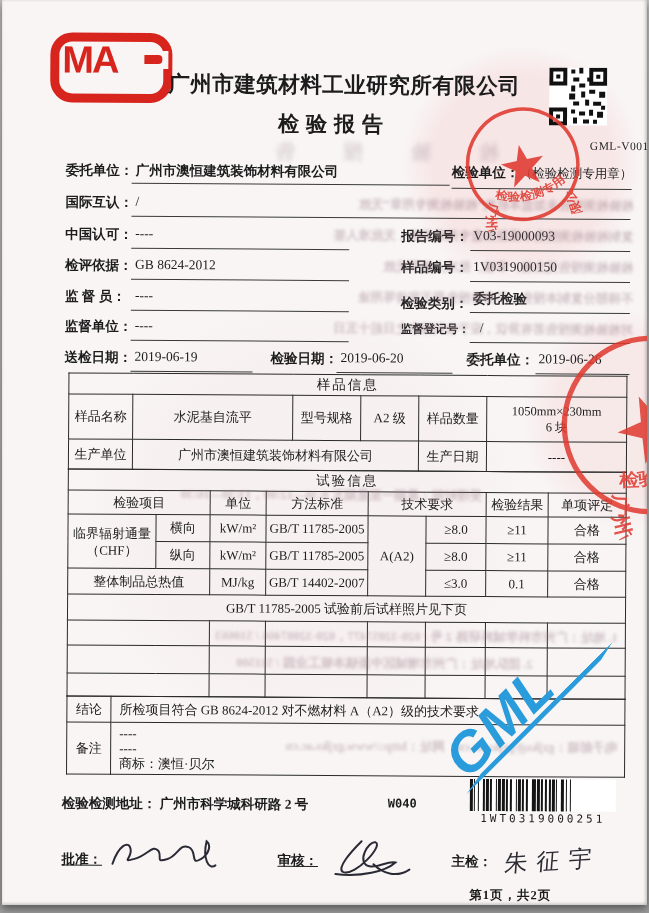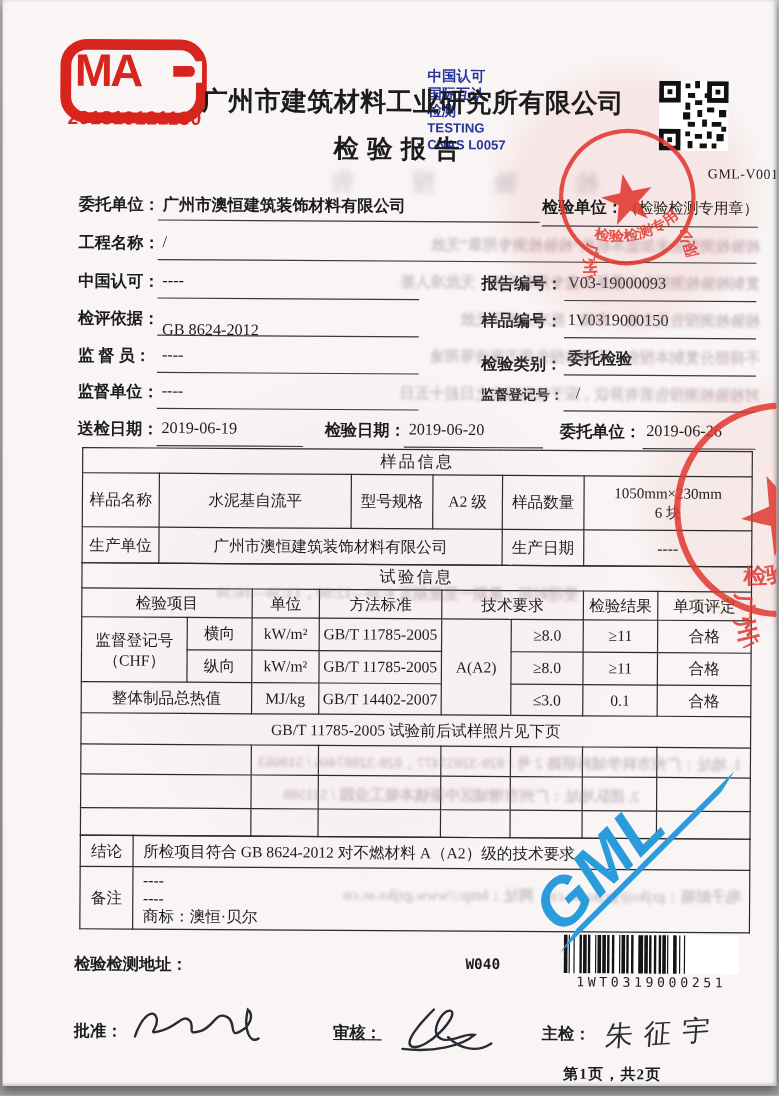--- a/index.html
+++ b/index.html
@@ -83,32 +83,24 @@
   <div class="bleed" style="left:150px;top:487px;width:330px;z-index:2;">受理时间：星期一至星期五 8:30—12:00，13:30—16:30</div>
   <div class="bleed" style="left:72px;top:628px;width:545px;z-index:2;">1. 地址：广州市科学城科研路 2 号 / 020-32057477，020-32007466 / 510663</div>
   <div class="bleed" style="left:72px;top:655px;width:460px;z-index:2;">2. 团队地址：广州市增城区中新镇本银工业园 / 511500</div>
   <div class="bleed" style="left:72px;top:738px;width:545px;z-index:2;">电子邮箱：gzjks@gzjks.ac.cn　网址：http://www.gzjks.ac.cn</div>
 
   <div class="abs cma">
     <div class="cma-ring"></div>
     <div class="cma-gap"></div>
     <div class="cma-hook"></div>
     <div class="cma-ma">MA</div>
-    <div class="cma-num">201819121130</div>
   </div>
 
 
 
-  <div class="abs cnas-col">
-    <div>中国认可</div>
-    <div>国际互认</div>
-    <div>检测</div>
-    <div class="en">TESTING</div>
-    <div class="en">CNAS L0057</div>
-  </div>
 
   <div class="abs company">广州市建筑材料工业研究所有限公司</div>
   <div class="abs doctitle">检验报告</div>
 
   <svg class="abs qr" viewBox="0 0 29 29">
     <rect x="0" y="0" width="29" height="29" fill="#fff"></rect>
     <g fill="#111">
       <rect x="0" y="0" width="9" height="9"></rect>
           <rect x="20" y="0" width="9" height="9"></rect>
           <rect x="0" y="20" width="9" height="9"></rect>
@@ -166,33 +158,33 @@
     <text font-size="11.5" fill="#e0392f" font-weight="bold"><textPath href="#arcD" startOffset="4" textLength="90" lengthAdjust="spacingAndGlyphs">检验检测专用章</textPath></text>
   </svg>
 
   <span class="abs lab" style="left:62px;top:163px;">委托单位：</span>
   <span class="abs val" style="left:132px;top:163px;font-weight:bold;">广州市澳恒建筑装饰材料有限公司</span>
   <div class="uline" style="left:128px;top:183px;width:318px;"></div>
   <span class="abs lab" style="left:448px;top:163px;">检验单位：</span>
   <span class="abs val" style="left:516px;top:164px;font-size:12.5px;">（检验检测专用章）</span>
   <div class="uline" style="left:448px;top:186px;width:180px;"></div>
 
-  <span class="abs lab" style="left:62px;top:195px;">工程名称：</span>
+  <span class="abs lab" style="left:62px;top:195px;">国际互认：</span>
   <span class="abs val" style="left:132px;top:195px;">/</span>
   <div class="uline" style="left:128px;top:216px;width:499px;"></div>
 
   <span class="abs lab" style="left:62px;top:227px;">中国认可：</span>
   <span class="abs val" style="left:132px;top:227px;">----</span>
   <div class="uline" style="left:128px;top:248px;width:218px;"></div>
   <span class="abs lab" style="left:398px;top:227px;">报告编号：</span>
   <span class="abs val" style="left:470px;top:227px;">V03-19000093</span>
   <div class="uline" style="left:467px;top:248px;width:160px;"></div>
 
   <span class="abs lab" style="left:62px;top:258px;">检评依据：</span>
-  <span class="abs val" style="left:132px;top:268px;">GB 8624-2012</span>
+  <span class="abs val" style="left:132px;top:258px;">GB 8624-2012</span>
   <div class="uline" style="left:128px;top:279px;width:218px;"></div>
   <span class="abs lab" style="left:398px;top:258px;">样品编号：</span>
   <span class="abs val" style="left:470px;top:258px;">1V0319000150</span>
   <div class="uline" style="left:467px;top:279px;width:160px;"></div>
 
   <span class="abs lab" style="left:62px;top:289px;">监 督 员：</span>
   <span class="abs val" style="left:132px;top:289px;">----</span>
   <div class="uline" style="left:128px;top:310px;width:218px;"></div>
   <span class="abs lab" style="left:398px;top:294px;">检验类别：</span>
   <span class="abs val" style="left:470px;top:289px;font-weight:bold;">委托检验</span>
@@ -266,21 +258,21 @@
     <tr style="height:24px">
       <td colspan="2">检验项目</td>
       <td>单位</td>
       <td>方法标准</td>
       <td colspan="2">技术要求</td>
       <td>检验结果</td>
       <td>单项评定</td>
     </tr>
     <tr style="height:27px">
       <td rowspan="2" style="line-height:17px;">
-        <div>监督登记号</div>
+        <div>临界辐射通量</div>
         <div>（CHF）</div>
       </td>
       <td>横向</td>
       <td>kW/m²</td>
       <td>GB/T 11785-2005</td>
       <td rowspan="3">A(A2)</td>
       <td>≥8.0</td>
       <td>≥11</td>
       <td>合格</td>
     </tr>
@@ -353,20 +345,21 @@
     </tr>
   </tbody>
       </table>
 
   <div class="abs gml">
     <span>GML</span>
     <div class="swoosh"></div>
   </div>
 
   <span class="abs lab addr">检验检测地址：</span>
+  <span class="abs val" style="left:160px;top:796px;font-weight:bold;">广州市科学城科研路 2 号</span>
   <span class="abs w040">W040</span>
 
   <div class="abs barcode">
     <div class="bars">
           <div style="width: 2.7px; background: rgb(21, 21, 21);"></div>
           <div style="width: 1.35px; background: transparent;"></div>
           <div style="width: 1.35px; background: rgb(21, 21, 21);"></div>
           <div style="width: 2.7px; background: transparent;"></div>
           <div style="width: 1.35px; background: rgb(21, 21, 21);"></div>
           <div style="width: 4.05px; background: transparent;"></div>
@@ -410,21 +403,21 @@
           <div style="width: 4.05px; background: transparent;"></div>
           <div style="width: 2.7px; background: rgb(21, 21, 21);"></div>
           <div style="width: 1.35px; background: transparent;"></div>
           <div style="width: 1.35px; background: rgb(21, 21, 21);"></div>
           <div style="width: 2.7px; background: transparent;"></div>
           <div style="width: 1.35px; background: rgb(21, 21, 21);"></div>
         </div>
     <div class="bartext">1WT0319000251</div>
   </div>
 
-  <span class="abs lab signrow" style="left:62px;top:852px;">批准：</span>
+  <span class="abs lab signrow" style="left:62px;top:852px;text-decoration:underline;">批准：</span>
   <svg class="abs" style="left:105px;top:833px;" width="115" height="45" viewBox="0 0 115 45">
     <path d="M8 32 C14 14 24 8 26 17 C28 26 16 31 30 27 C44 23 48 12 54 19 C58 25 50 31 63 27 C74 23 75 11 84 15 C94 19 84 36 99 25 C104 21 107 13 102 9 C98 26 104 38 111 33" fill="none" stroke="#2a2a35" stroke-width="2" stroke-linecap="round"></path>
   </svg>
   <span class="abs lab" style="left:278px;top:852px;text-decoration:underline;">审核：</span>
   <svg class="abs" style="left:322px;top:835px;" width="100" height="45" viewBox="0 0 100 45">
     <path d="M40 6 C30 16 14 34 22 37 C34 41 62 10 54 7 C47 5 34 28 48 31 C57 33 66 25 74 27 C64 36 40 42 14 39 M52 29 C62 39 76 42 88 34" fill="none" stroke="#2a2a35" stroke-width="2" stroke-linecap="round"></path>
   </svg>
   <span class="abs lab" style="left:452px;top:852px;">主检：</span>
   <span class="abs" style="left:505px;top:844px;"><span class="chief-name">朱征宇</span></span>
 

